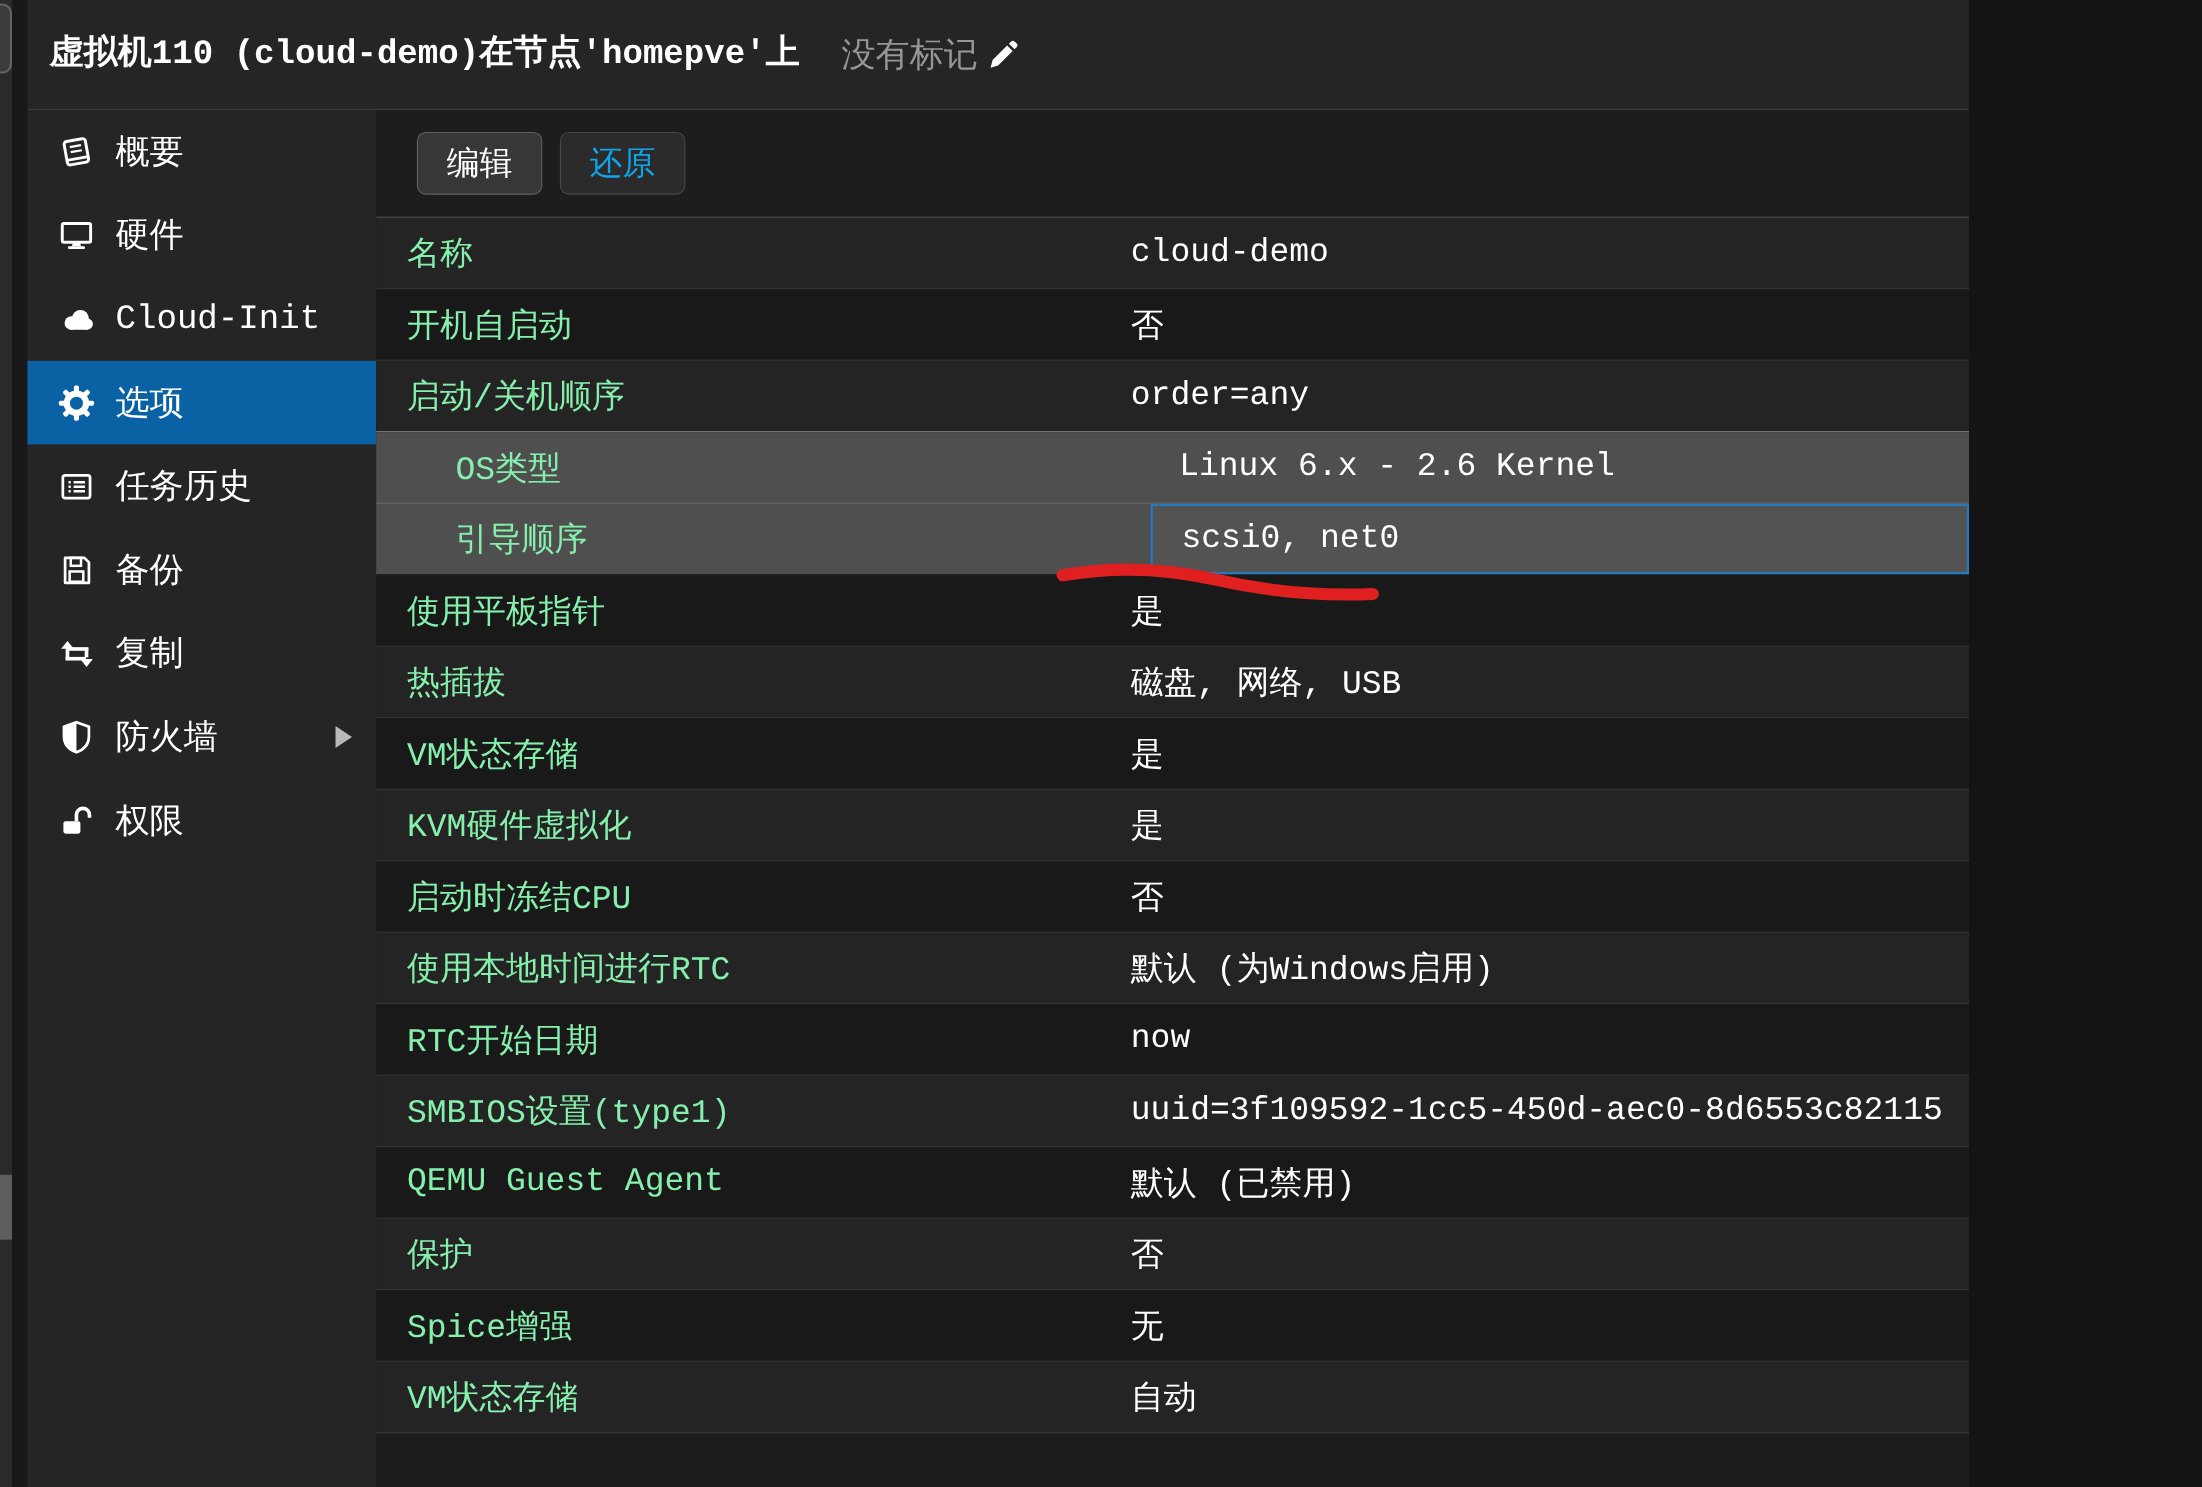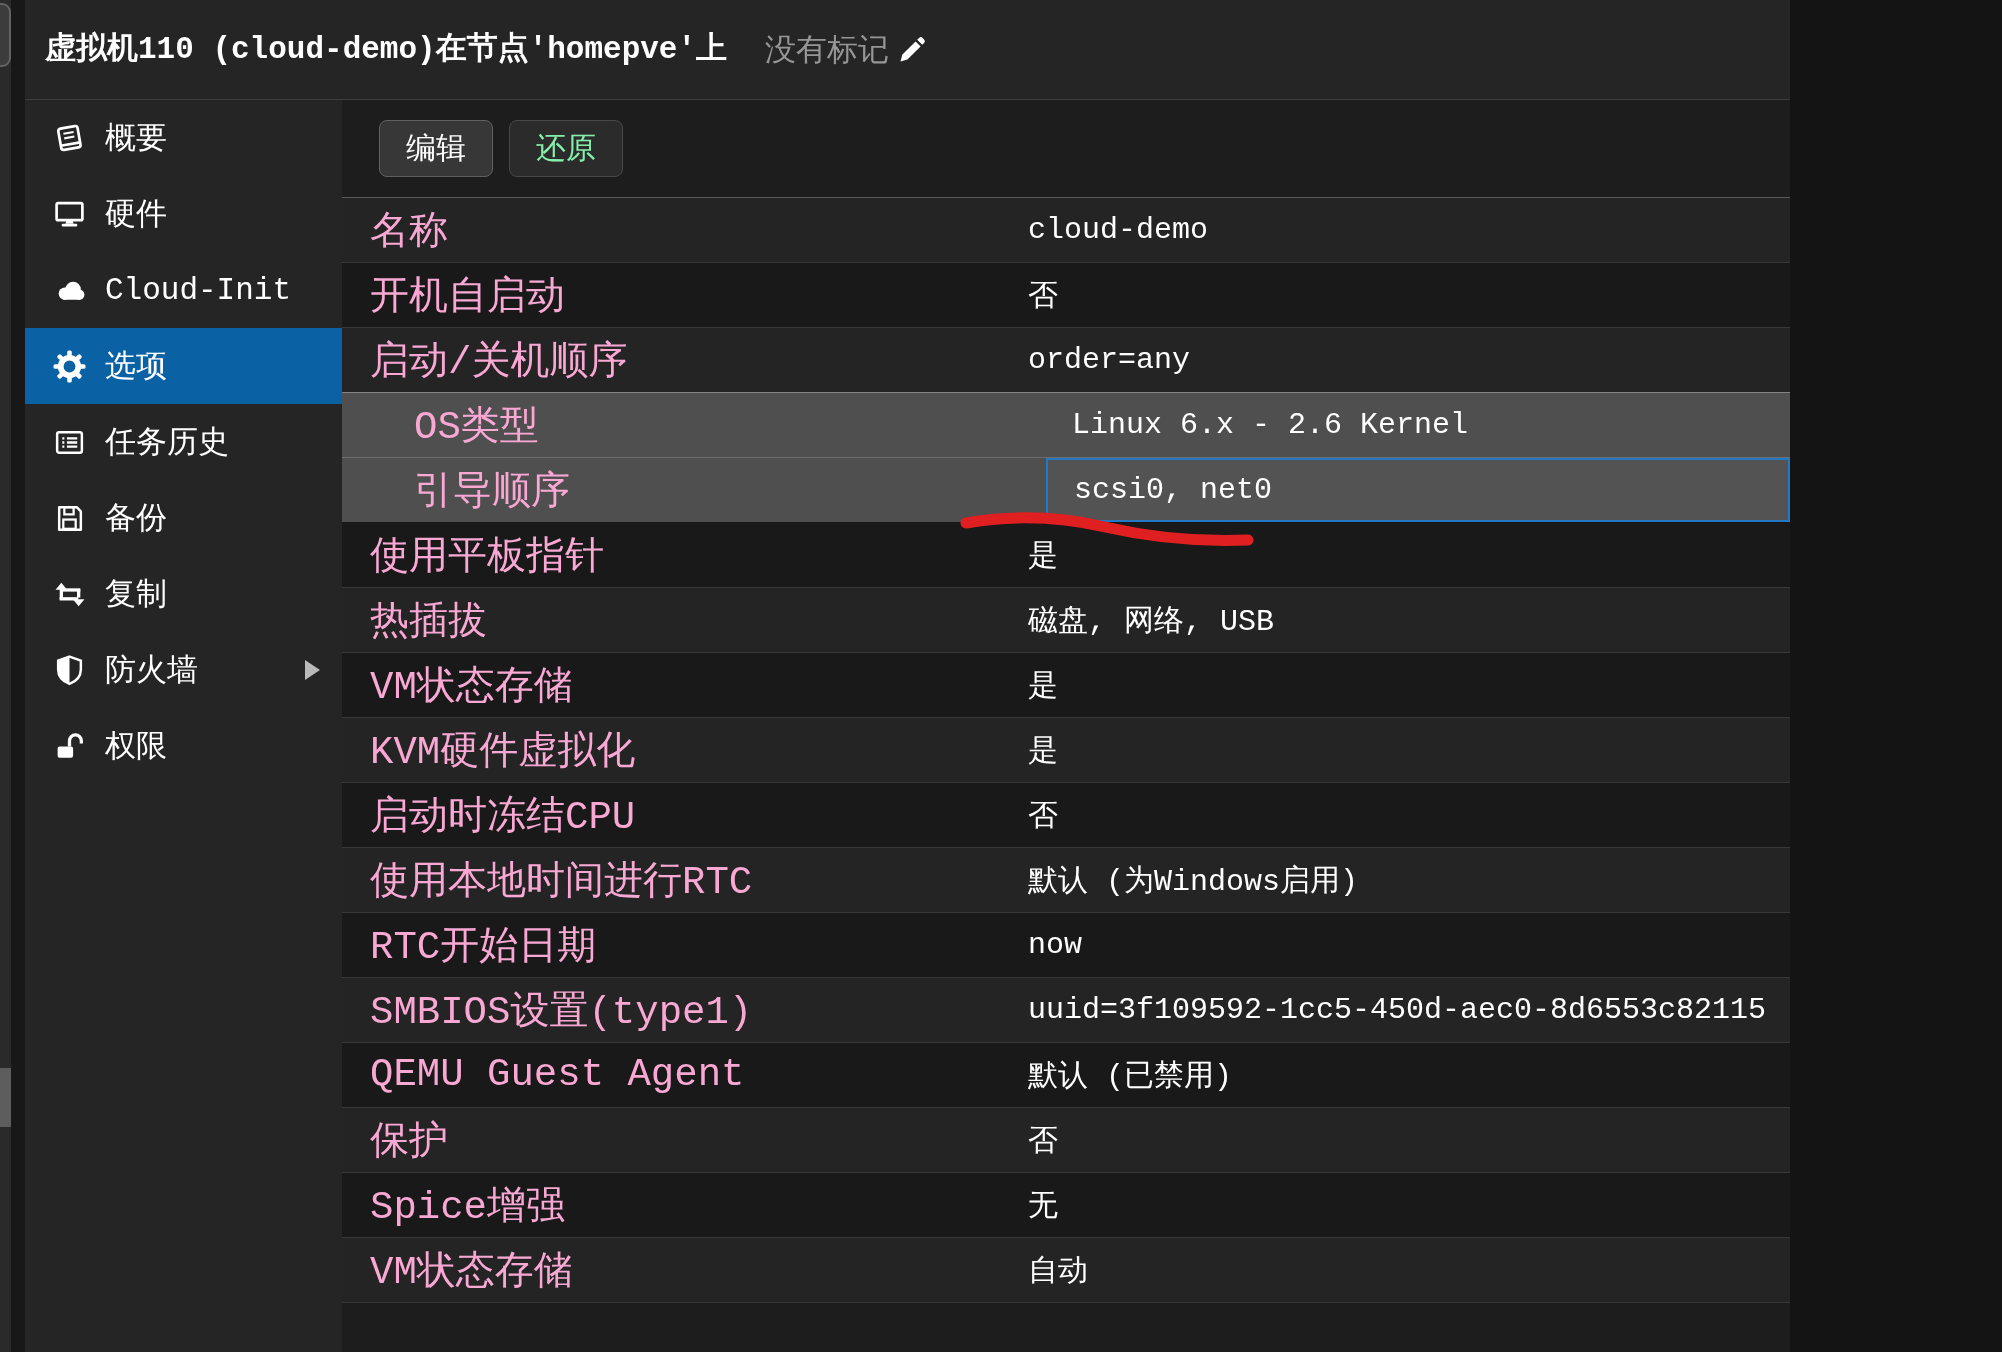--- a/index.html
+++ b/index.html
@@ -32,33 +32,33 @@
   .side-item.selected{background:#0a61a4;}
   .side-arrow{position:absolute;right:22px;top:50%;margin-top:-10px;width:0;height:0;
               border-left:15px solid #b9b9b9;border-top:10px solid transparent;border-bottom:10px solid transparent;}
 
   
   .content{position:absolute;left:342px;top:100px;right:0;bottom:0;background:#1d1d1d;}
   .toolbar{position:absolute;left:15px;top:0;right:0;height:97px;}
   .btn{position:absolute;top:20px;height:57px;box-sizing:border-box;border-radius:8px;
        font-family:inherit;font-size:30px;padding:0 26px;cursor:pointer;}
   .btn-edit{left:22px;background:#373737;border:1px solid #606060;color:#fff;}
-  .btn-revert{left:152px;background:#2b2b2b;border:1px solid #484848;color:#86efac;cursor:default;}
+  .btn-revert{left:152px;background:#2b2b2b;border:1px solid #484848;color:#0ea5e9;cursor:default;}
 
   .opt-table{position:absolute;left:0;top:97px;right:0;border-top:1px solid #585858;}
   .opt-row{display:flex;height:65px;box-sizing:border-box;border-bottom:1px solid #383838;
            align-items:stretch;cursor:default;}
   .opt-row:nth-child(odd){background:#242424;}
   .opt-row:nth-child(even){background:#191919;}
   .opt-row.row-hover,.opt-row.row-selected{background:#4f4f4f;padding-left:44px;}
   .opt-row.row-hover{border-bottom-color:#6e6e6e;}
   .opt-row.pre-hover{border-bottom-color:#858585;}
   .opt-row.row-selected{border-bottom-color:#161616;}
   .cell-label{width:660px;flex:0 0 660px;display:flex;align-items:center;padding-left:28px;
-              font-size:39px;color:#f9a8d4;box-sizing:border-box;white-space:nowrap;}
+              font-size:30px;color:#86efac;box-sizing:border-box;white-space:nowrap;}
   .cell-value{flex:1 1 auto;display:flex;align-items:center;padding-left:26px;
               font-size:30px;color:#fff;box-sizing:border-box;white-space:nowrap;}
   .row-selected .cell-value{border:2px solid #2379c4;background:#535353;}
 
   
   .anno{position:absolute;left:0;top:0;width:2002px;height:1352px;pointer-events:none;}
 </style>
 </head>
 <body>
 

